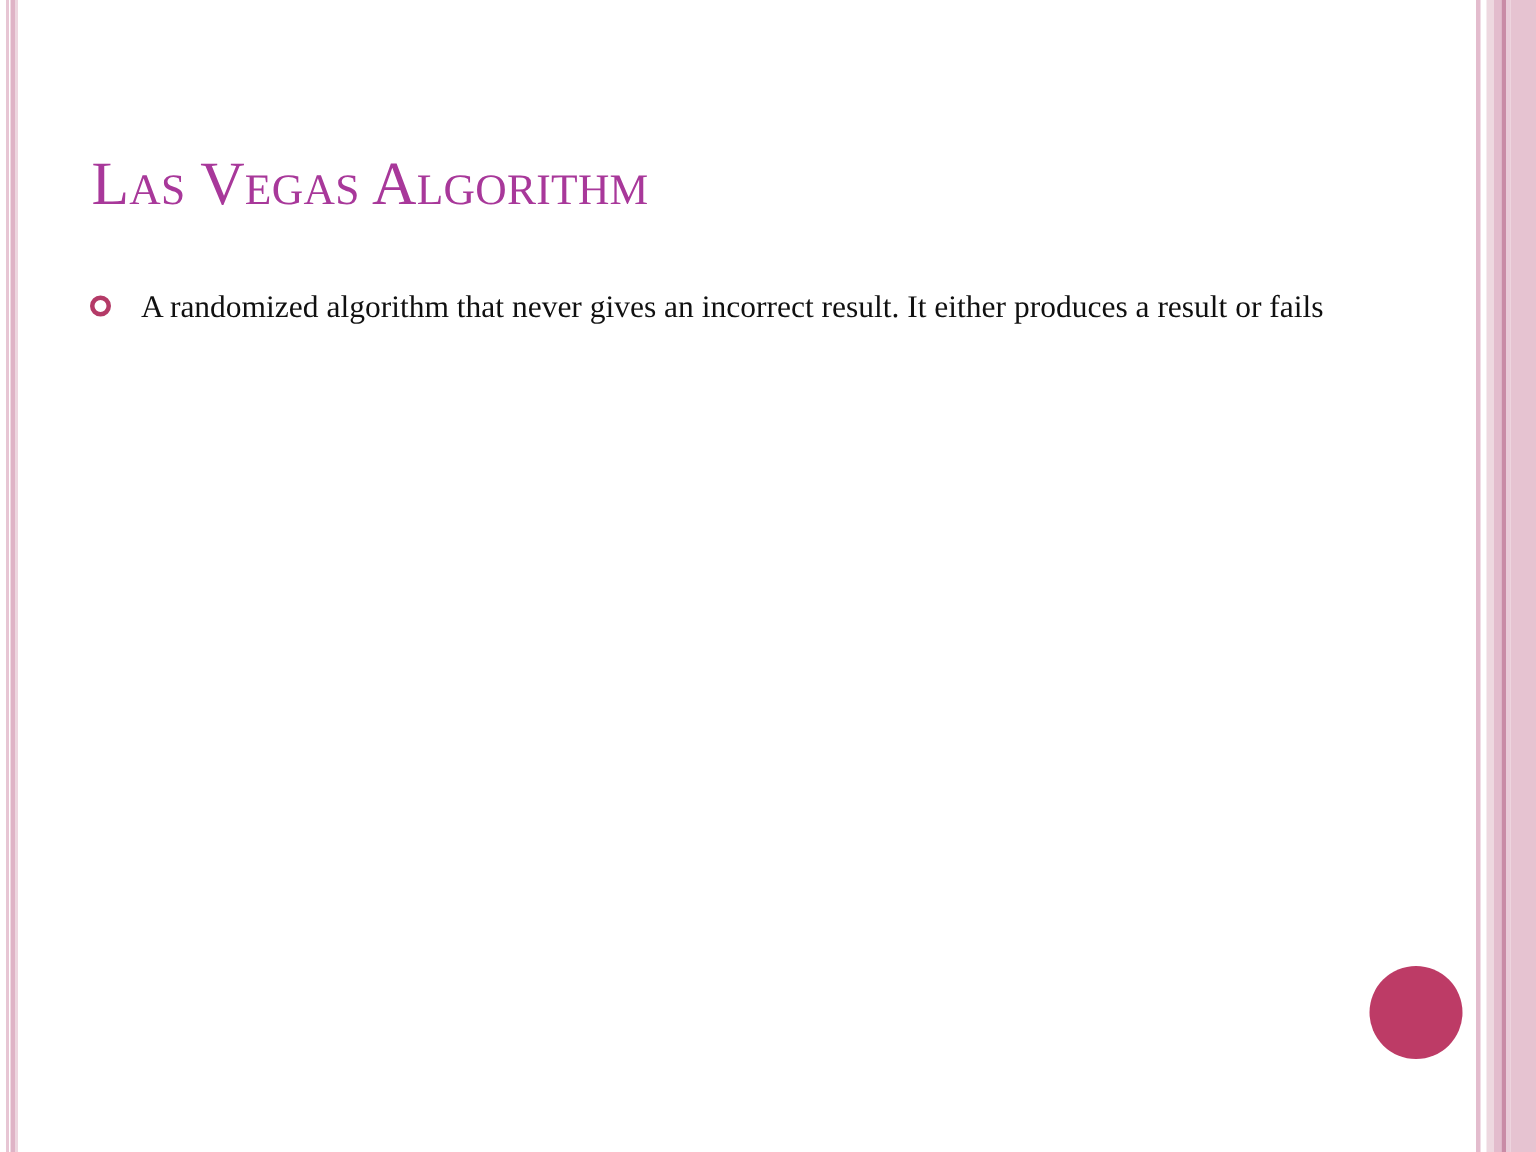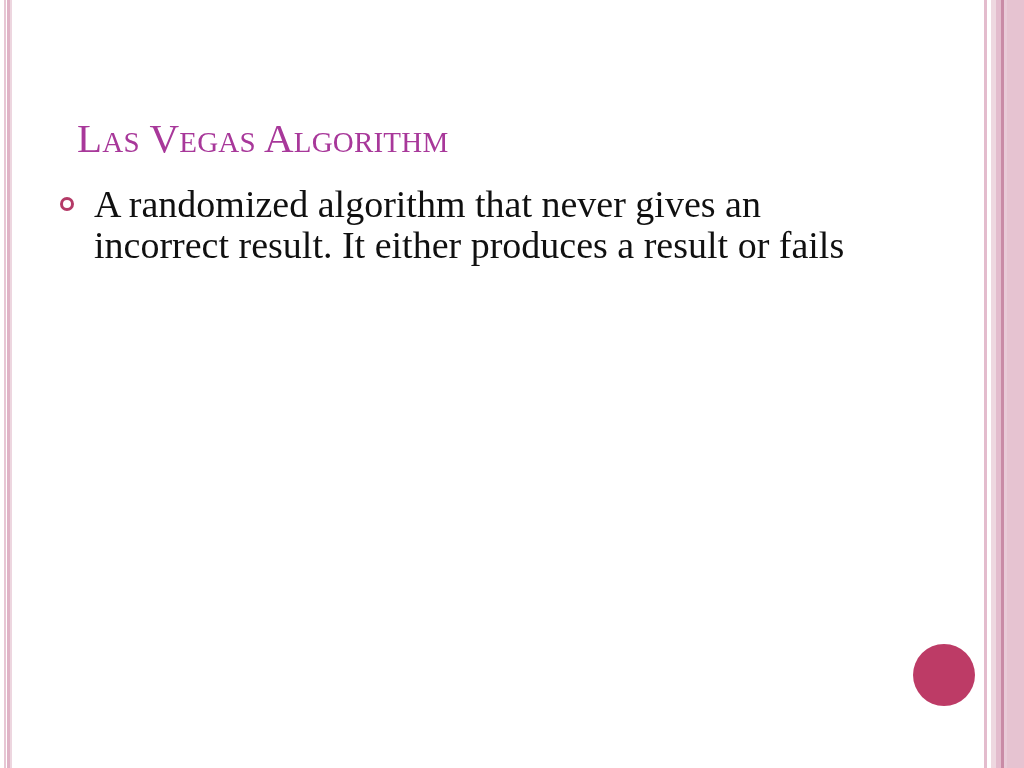--- a/index.html
+++ b/index.html
@@ -49,40 +49,40 @@
     position: absolute;
     left: 61px;
     top: 100px;
     width: 760px;
     font-size: 41px;
     line-height: 1.08;
     letter-spacing: 0.2px;
     font-variant: small-caps;
     font-weight: normal;
     color: #a8389a;
-    margin: 16px;
+    margin: 0;
     white-space: nowrap;
   }
 
   
   #body-list {
     position: absolute;
     left: 55px;
     top: 184px;
     width: 830px;
     margin: 0;
     padding: 0;
     list-style: none;
   }
 
   #body-list li {
     position: relative;
     padding-left: 39px;
     margin: 0 0 12px 0;
-    font-size: 38px;
+    font-size: 21px;
     line-height: 41px;
     color: #101010;
   }
 
   #body-list li .bullet {
     position: absolute;
     left: 5px;
     top: 13px;
     width: 8px;
     height: 8px;

